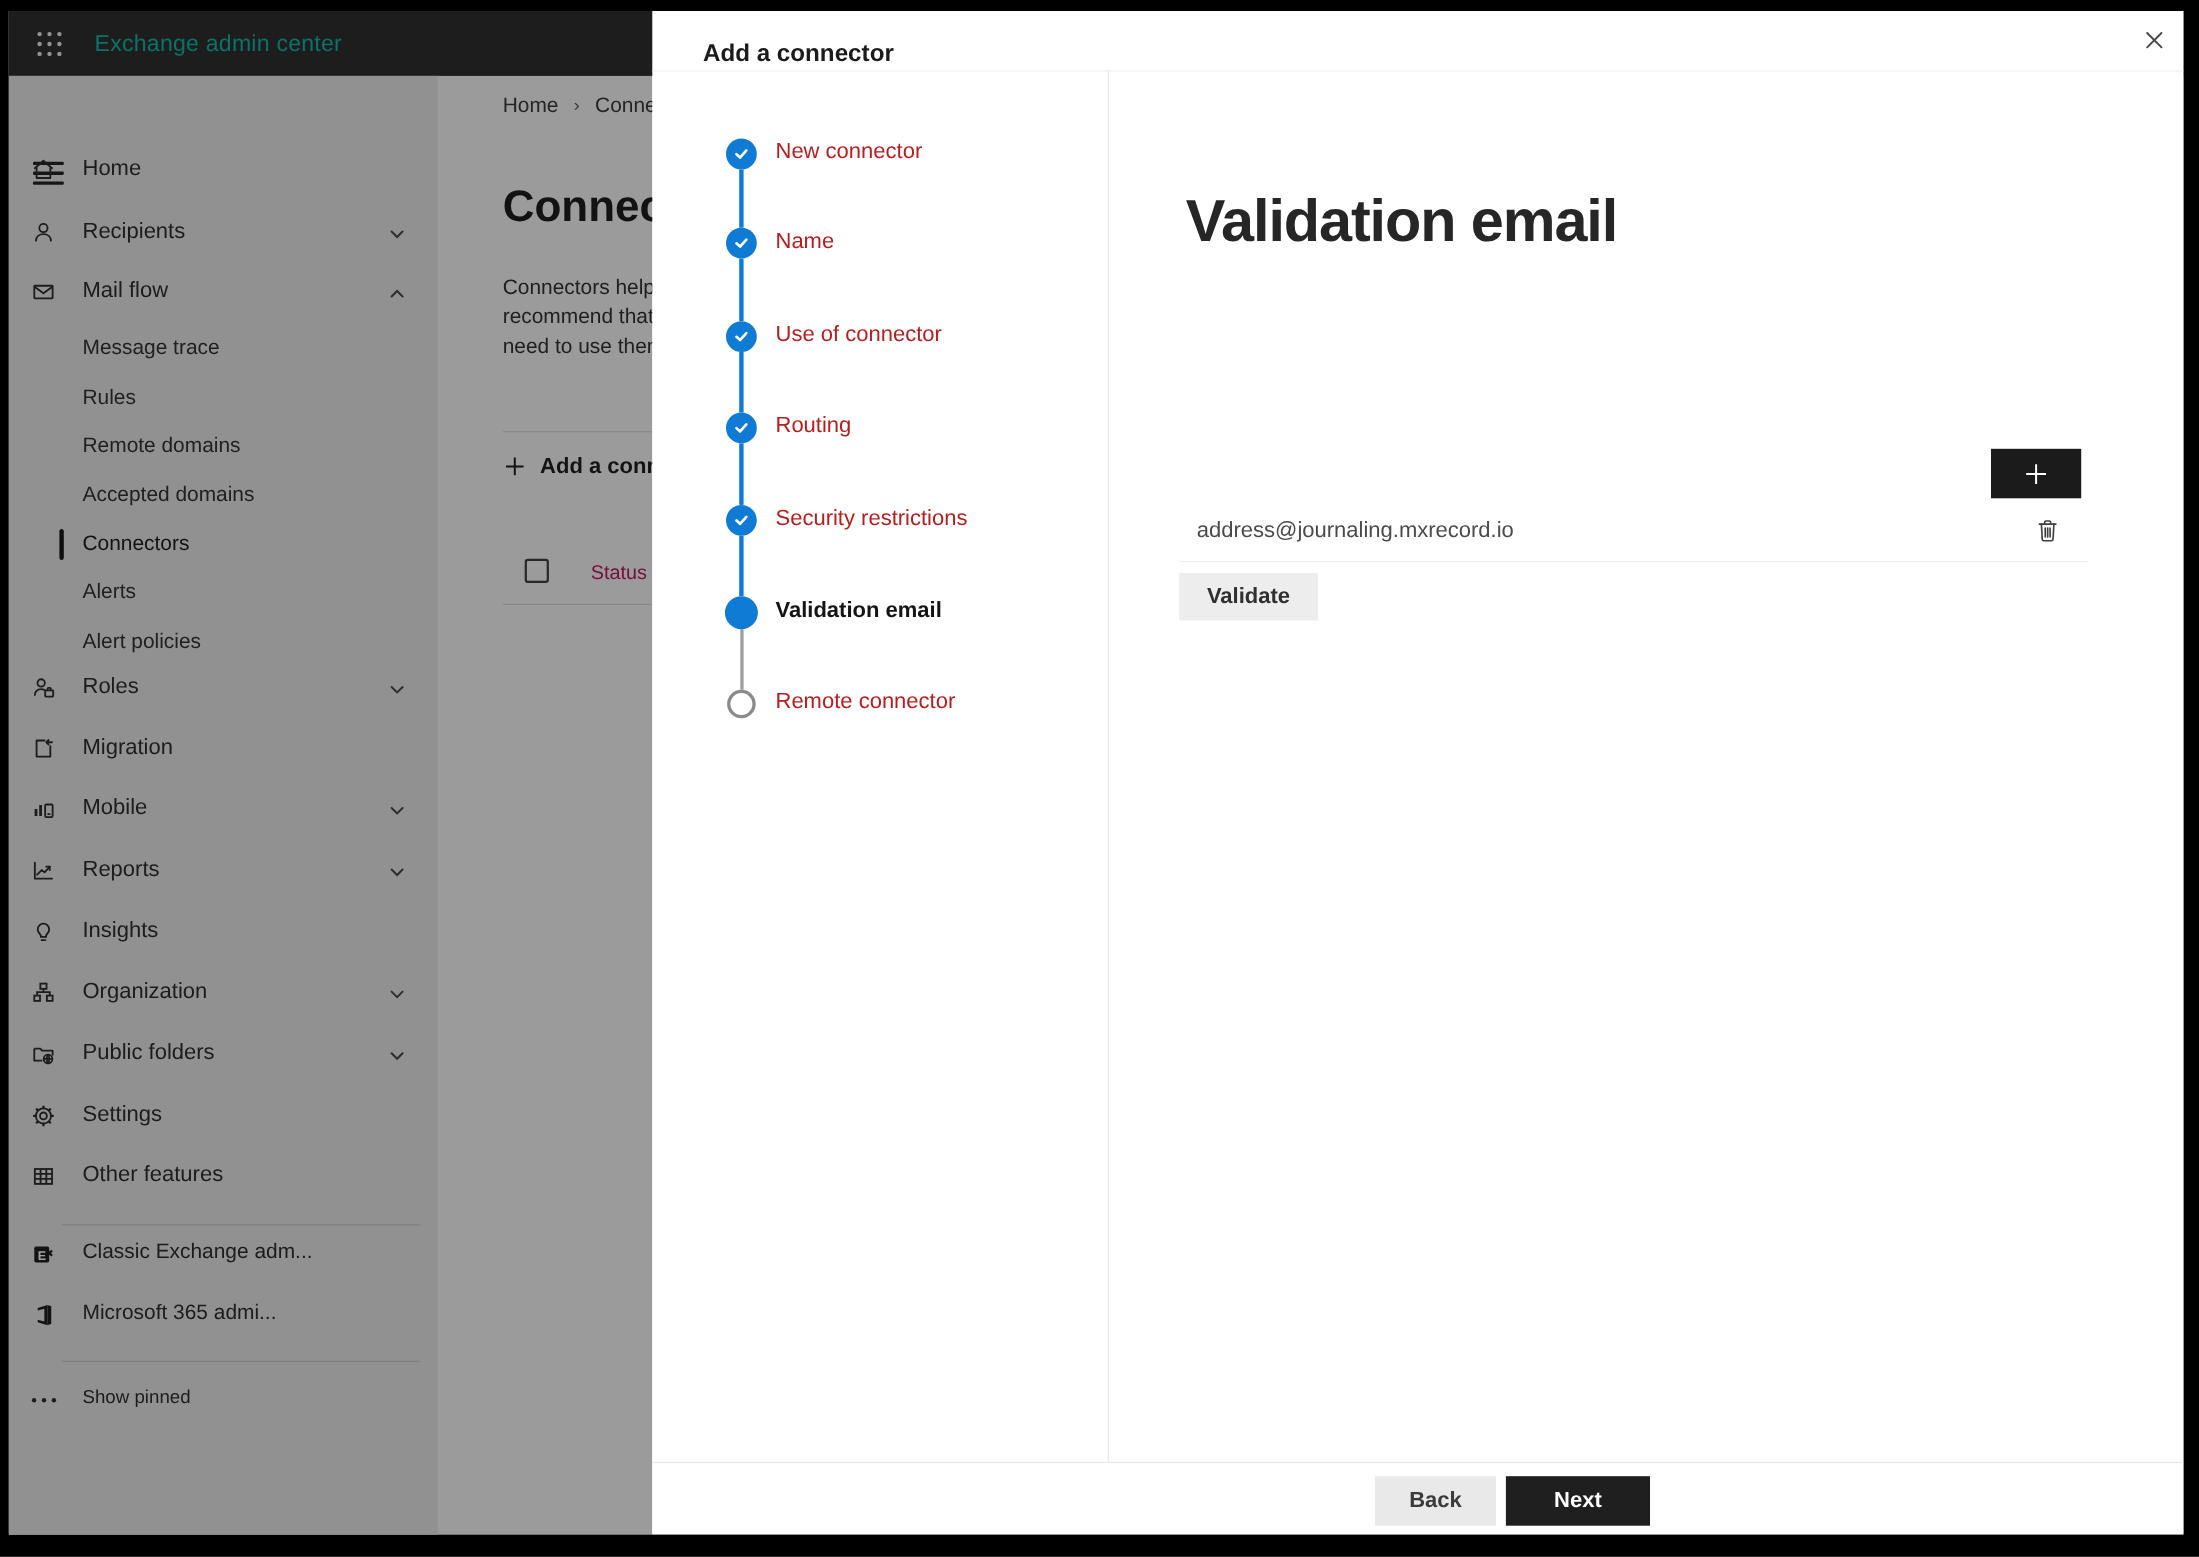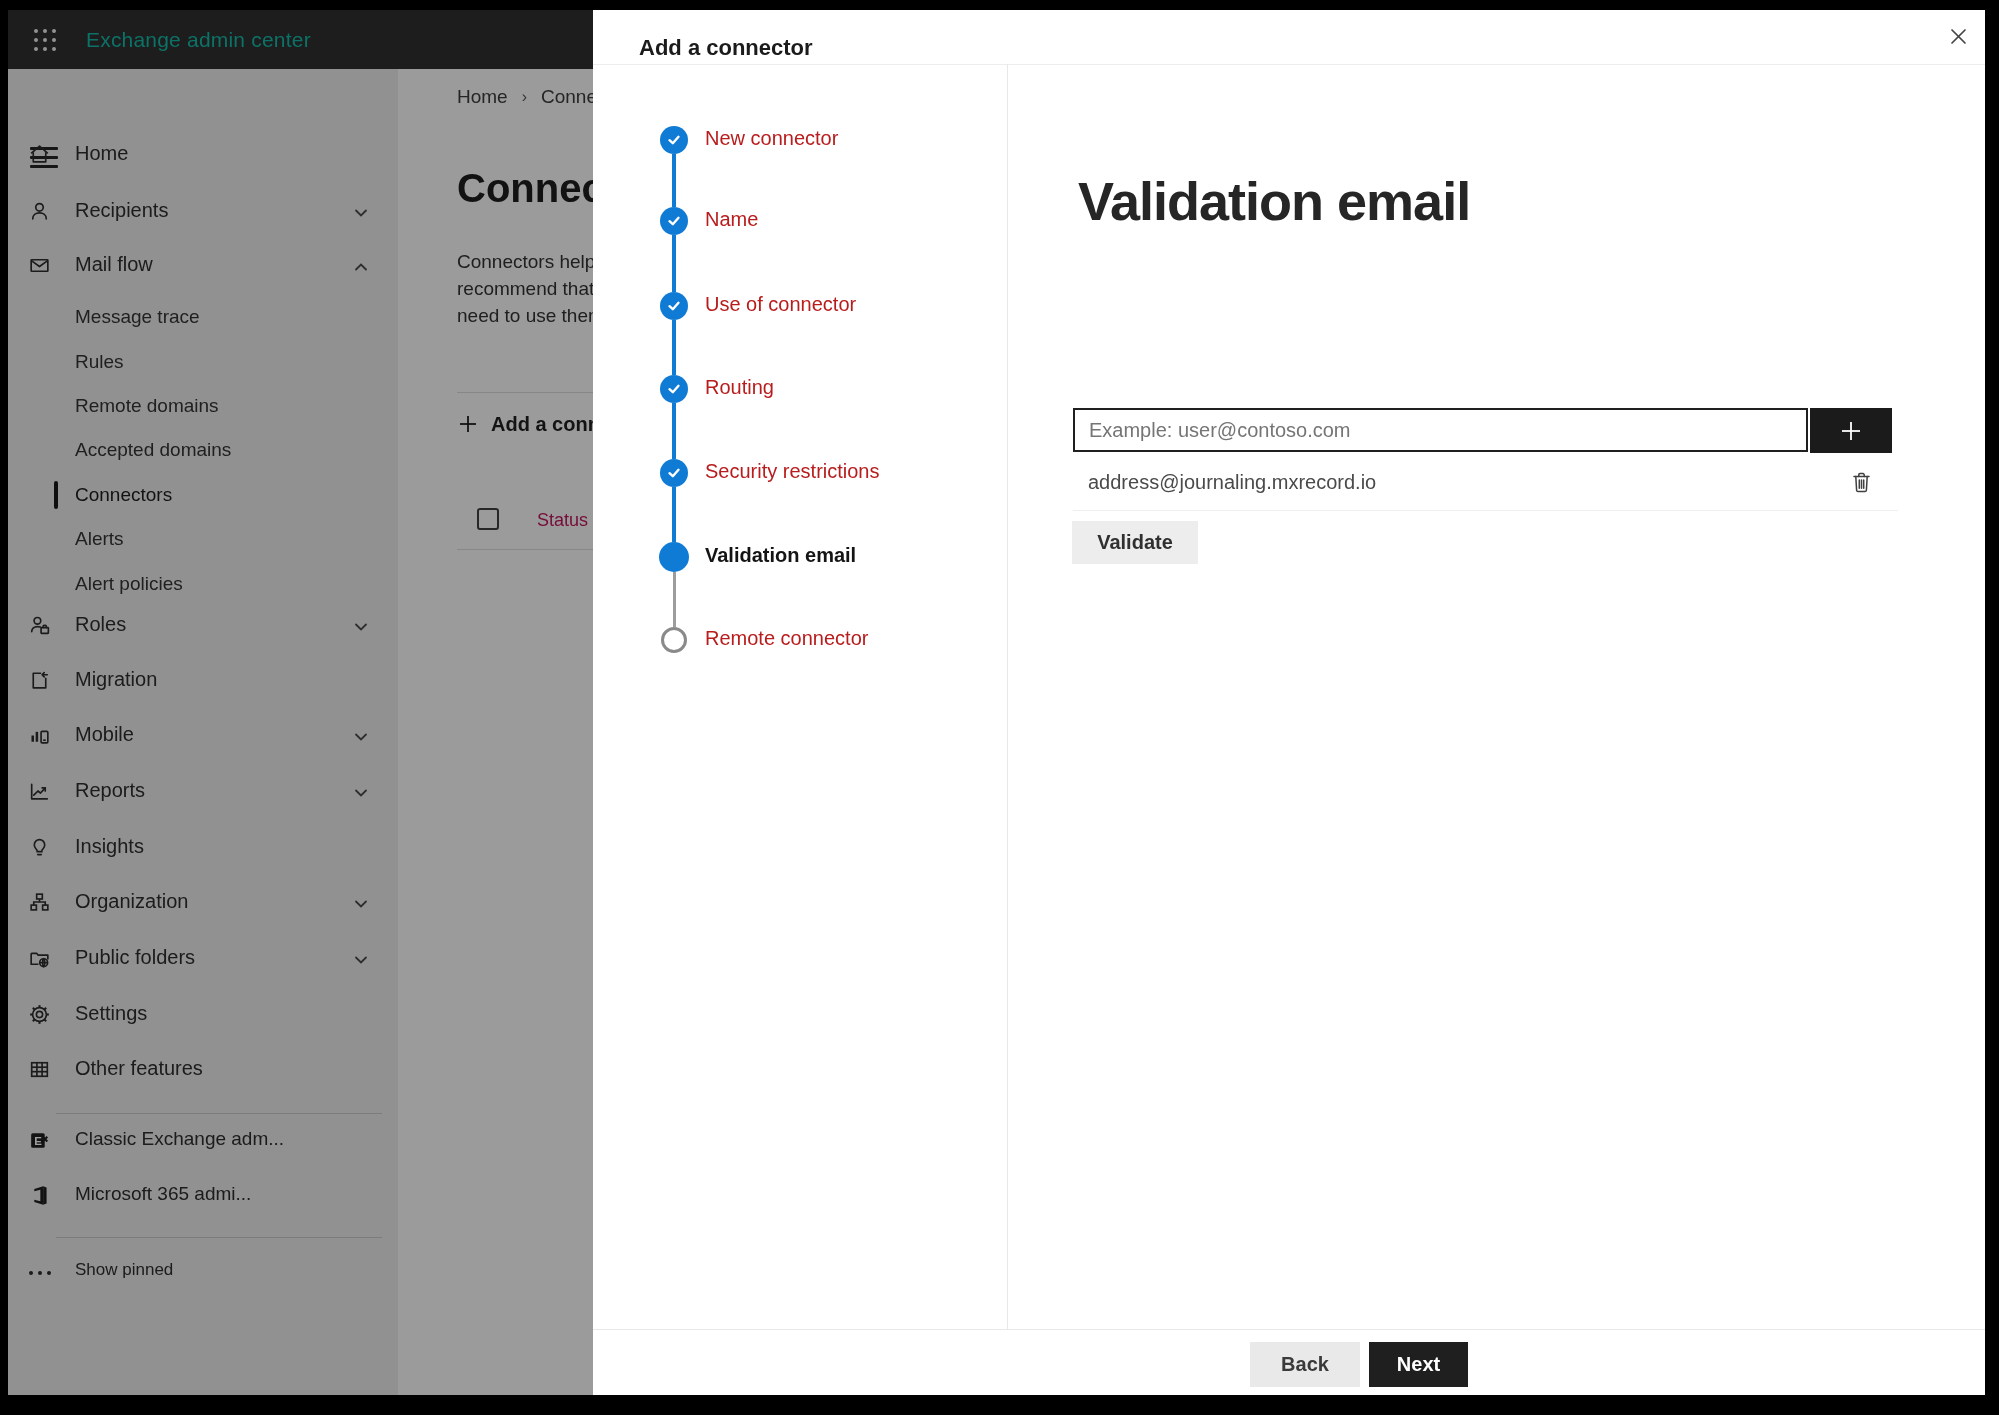--- a/index.html
+++ b/index.html
@@ -89,21 +89,21 @@
   .addr-div { position:absolute; left:480px; top:500px; width:825px; height:1px; background:#efefef; }
   .validate-btn { position:absolute; left:479px; top:511px; width:126px; height:43px; background:#ededed;
                   border:none; font-size:20px; font-weight:bold; color:#303030; cursor:pointer;
                   font-family:"Liberation Sans","DejaVu Sans",sans-serif; }
 
   
   .foot-div { position:absolute; left:0; top:1319px; width:1392px; height:1px; background:#e8e8e8; }
   .back-btn { position:absolute; left:657px; top:1332px; width:110px; height:45px; background:#e9e9e9;
               border:none; font-size:20px; font-weight:bold; color:#3a3a3a; cursor:pointer;
               font-family:"Liberation Sans","DejaVu Sans",sans-serif; }
-  .next-btn { position:absolute; left:776px; top:1332px; width:99px; height:45px; background:#1f1f1f;
+  .next-btn { position:absolute; left:776px; top:1332px; width:131px; height:45px; background:#1f1f1f;
               border:none; font-size:20px; font-weight:bold; color:#fff; cursor:pointer;
               font-family:"Liberation Sans","DejaVu Sans",sans-serif; }
 
   svg { display:block; }
 </style>
 </head>
 <body>
 
 <div id="root">
 <div id="screen">
@@ -447,21 +447,20 @@
     <div class="step-circle step-cur" style="left:66px;top:532px"></div>
     <div class="step-lbl cur" style="top:534px">Validation email</div>
 
     <div class="step-circle step-todo" style="left:68px;top:617px"></div>
     <div class="step-lbl" style="top:617px">Remote connector</div>
 
     <div class="v-heading">Validation email</div>
     <div class="v-desc">
     </div>
 
-    <input class="email-input" type="text" placeholder="Example: user@contoso.com" style="">
     <button class="plus-btn">
       <svg width="26" height="26" viewBox="0 0 26 26" fill="none" stroke="#fff" stroke-width="1.8">
             <line x1="13" y1="4" x2="13" y2="22"></line>
             <line x1="4" y1="13" x2="22" y2="13"></line>
           </svg>
     </button>
 
     <div class="addr-lbl">address@journaling.mxrecord.io</div>
     <button class="trash-btn">
       <svg width="21" height="25" viewBox="0 0 21 25" fill="none" stroke="#3f3f3f" stroke-width="1.5" stroke-linecap="round" stroke-linejoin="round">

